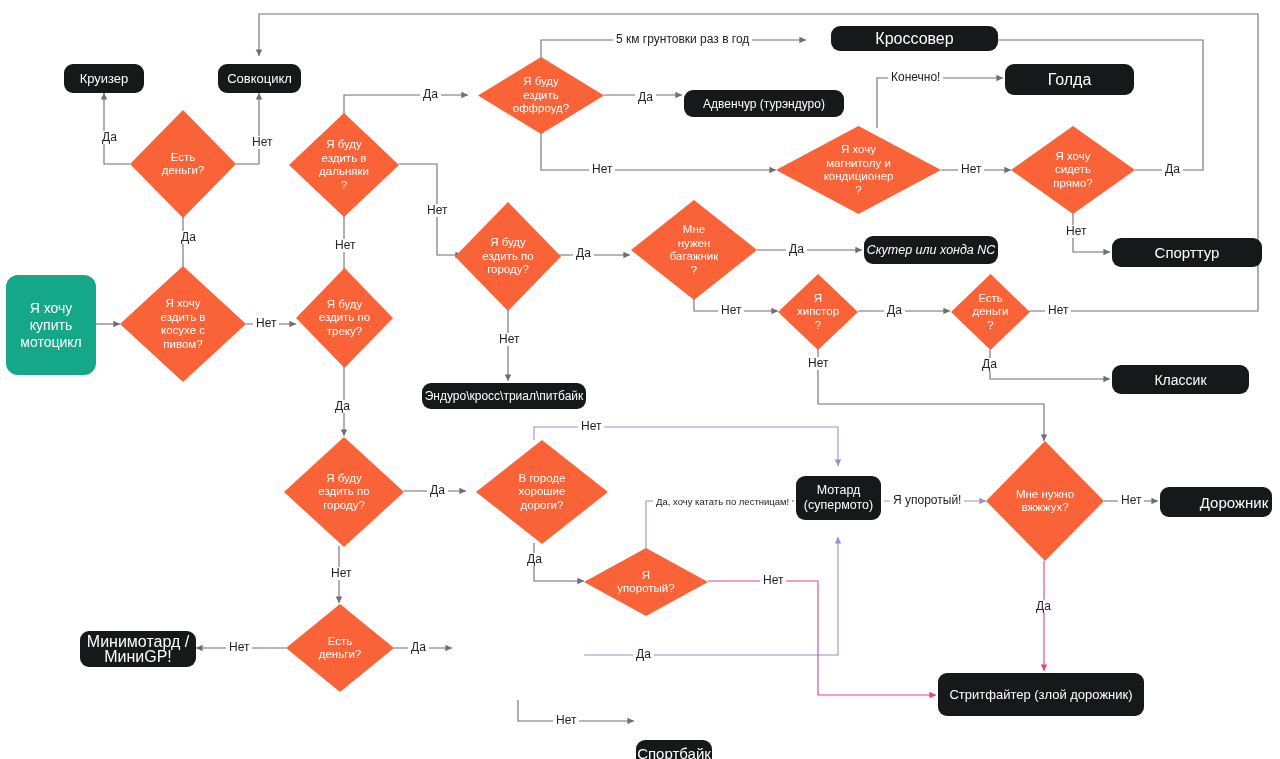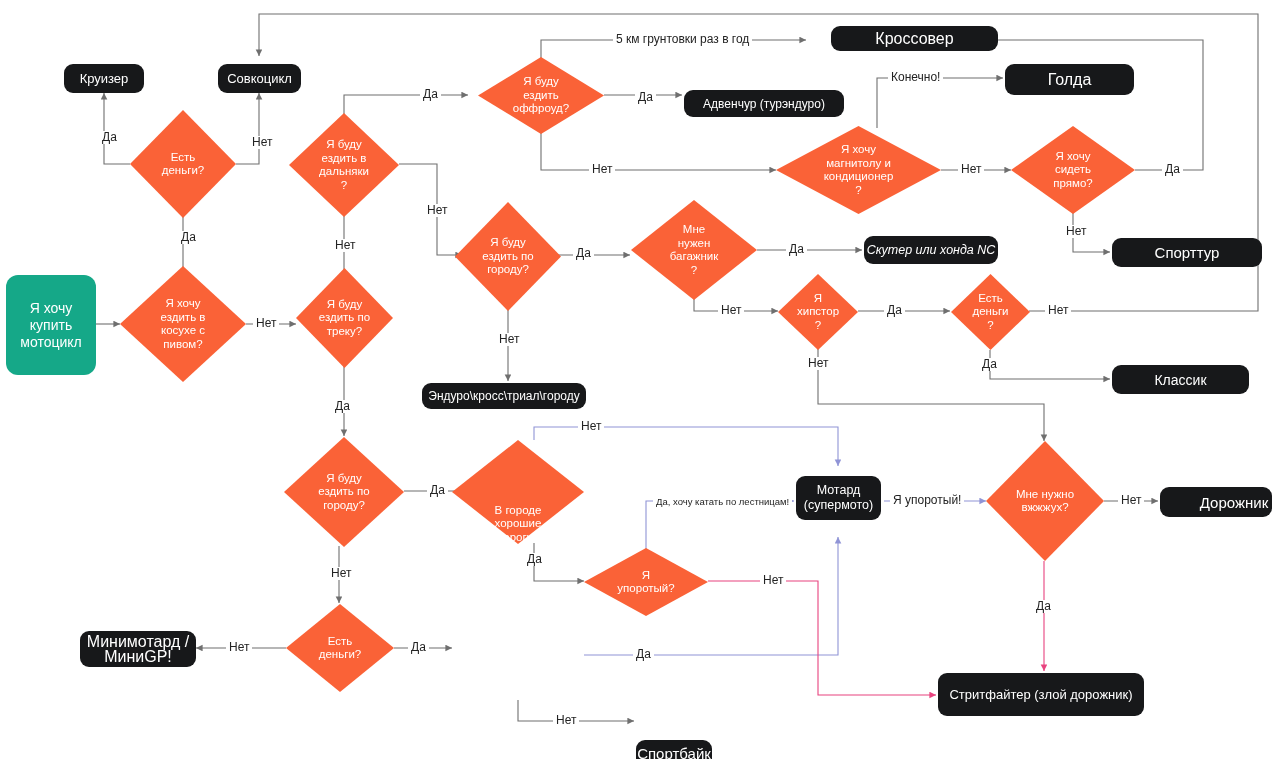--- a/index.html
+++ b/index.html
@@ -165,21 +165,21 @@
   <span class="txt">Я хочу<br>сидеть<br>прямо?</span>
 </div>
 
 <div class="node term" style="left:1112px;top:238px;width:150px;height:29px;font-size:15px;">Спорттур</div>
 
 <div class="node dec" style="left:455px;top:202px;width:106px;height:109px;">
   <span class="shape"></span>
   <span class="txt">Я буду<br>ездить по<br>городу?</span>
 </div>
 
-<div class="node term" style="left:422px;top:383px;width:164px;height:26px;font-size:12px;">Эндуро\кросс\триал\городу</div>
+<div class="node term" style="left:422px;top:383px;width:164px;height:26px;font-size:12px;">Эндуро\кросс\триал\питбайк</div>
 
 <div class="node dec" style="left:631px;top:200px;width:126px;height:100px;">
   <span class="shape"></span>
   <span class="txt">Мне<br>нужен<br>багажник<br>?</span>
 </div>
 
 <div class="node term" style="left:864px;top:236px;width:134px;height:28px;font-size:12.5px;font-style:italic;">Скутер или хонда NC</div>
 
 <div class="node dec" style="left:778px;top:274px;width:80px;height:76px;">
   <span class="shape"></span>
@@ -191,21 +191,21 @@
   <span class="txt">Есть<br>деньги<br>?</span>
 </div>
 
 <div class="node term" style="left:1112px;top:365px;width:137px;height:29px;font-size:14px;">Классик</div>
 
 <div class="node dec" style="left:284px;top:437px;width:120px;height:110px;">
   <span class="shape"></span>
   <span class="txt">Я буду<br>ездить по<br>городу?</span>
 </div>
 
-<div class="node dec" style="left:452px;top:440px;width:132px;height:104px;align-items:flex-end;">
+<div class="node dec" style="left:476px;top:440px;width:132px;height:104px;">
   <span class="shape"></span>
   <span class="txt">В городе<br>хорошие<br>дороги?</span>
 </div>
 
 <div class="node dec" style="left:584px;top:548px;width:124px;height:68px;">
   <span class="shape"></span>
   <span class="txt">Я<br>упоротый?</span>
 </div>
 
 <div class="node term" style="left:796px;top:476px;width:85px;height:44px;font-size:12.5px;line-height:15px;">Мотард<br>(супермото)</div>

